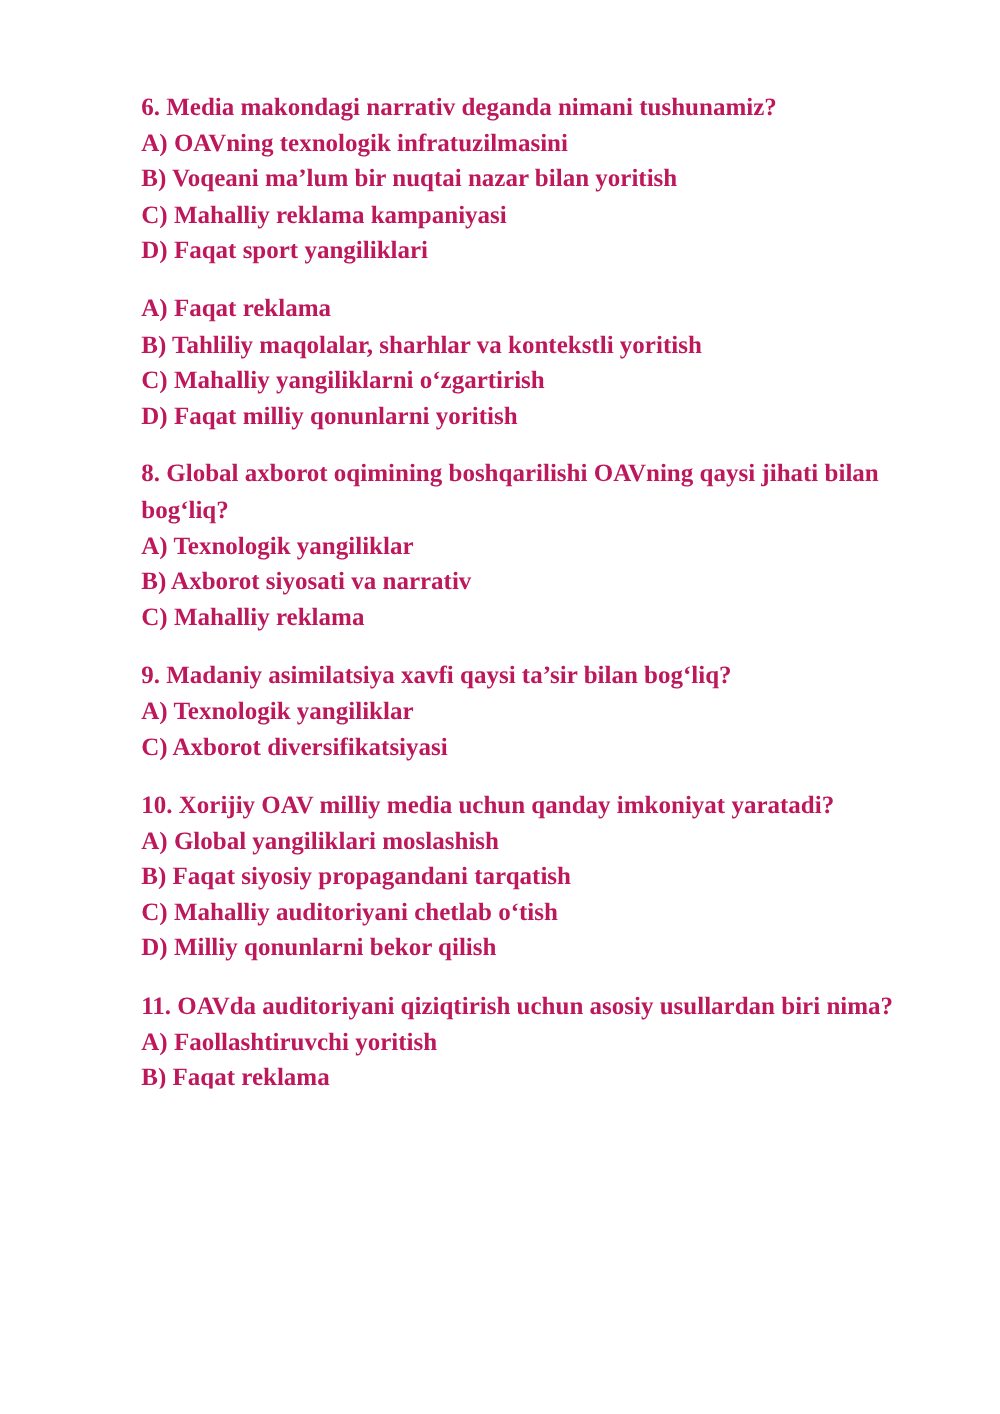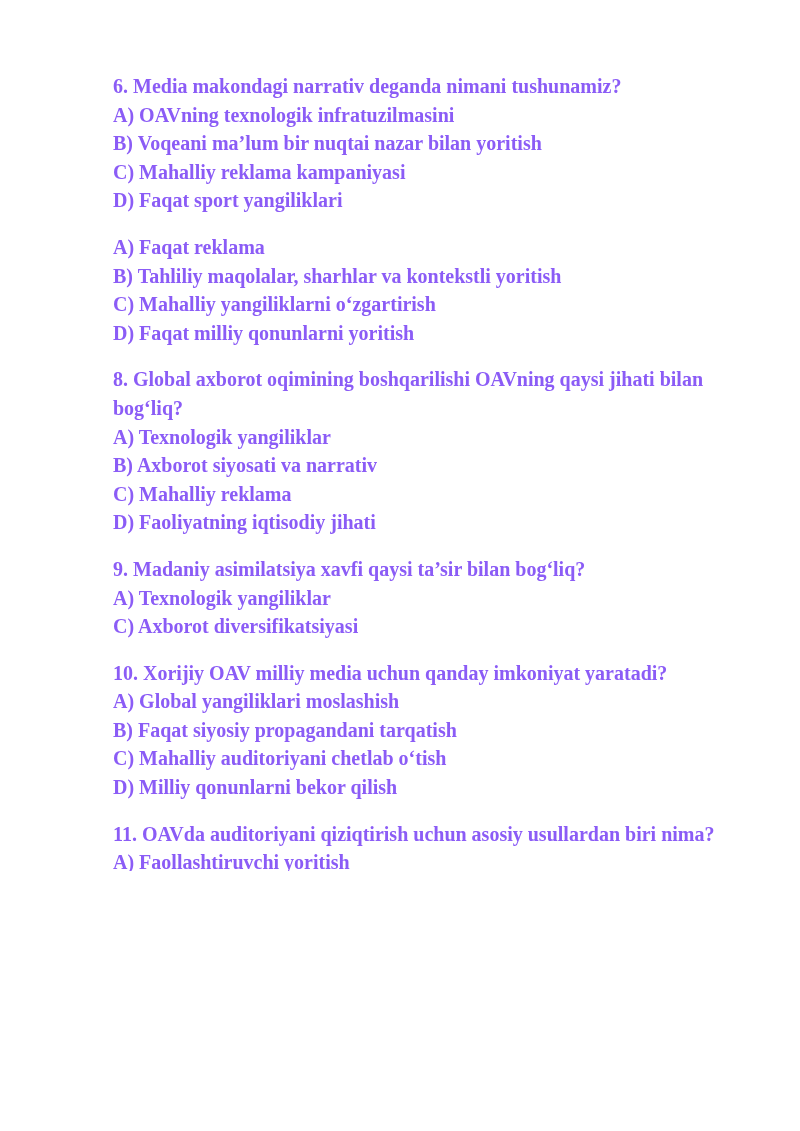--- a/index.html
+++ b/index.html
@@ -10,21 +10,21 @@
   .page {
     position: relative;
     box-sizing: border-box;
     width: 800px;
     height: 871px;
     background: #ffffff;
     padding: 72px 84px 0 113px;
     font-family: "Liberation Serif", "DejaVu Serif", serif;
     font-size: 20px;
     line-height: 28.6px;
-    color: #8b5cf6;
+    color: #be185d;
     overflow: hidden;
   }
   .question {
     margin: 0 0 18px 0;
   }
   .question p {
     margin: 0;
     padding: 0;
   }
   .q-heading {
@@ -52,21 +52,20 @@
     <p class="q-option">B) Tahliliy maqolalar, sharhlar va kontekstli yoritish</p>
     <p class="q-option">C) Mahalliy yangiliklarni o‘zgartirish</p>
     <p class="q-option">D) Faqat milliy qonunlarni yoritish</p>
   </section>
 
   <section class="question">
     <p class="q-heading">8. Global axborot oqimining boshqarilishi OAVning qaysi jihati bilan bog‘liq?</p>
     <p class="q-option">A) Texnologik yangiliklar</p>
     <p class="q-option">B) Axborot siyosati va narrativ</p>
     <p class="q-option">C) Mahalliy reklama</p>
-    <p class="q-option">D) Faoliyatning iqtisodiy jihati</p>
   </section>
 
   <section class="question">
     <p class="q-heading">9. Madaniy asimilatsiya xavfi qaysi ta’sir bilan bog‘liq?</p>
     <p class="q-option">A) Texnologik yangiliklar</p>
     <p class="q-option">C) Axborot diversifikatsiyasi</p>
   </section>
 
   <section class="question">
     <p class="q-heading">10. Xorijiy OAV milliy media uchun qanday imkoniyat yaratadi?</p>

